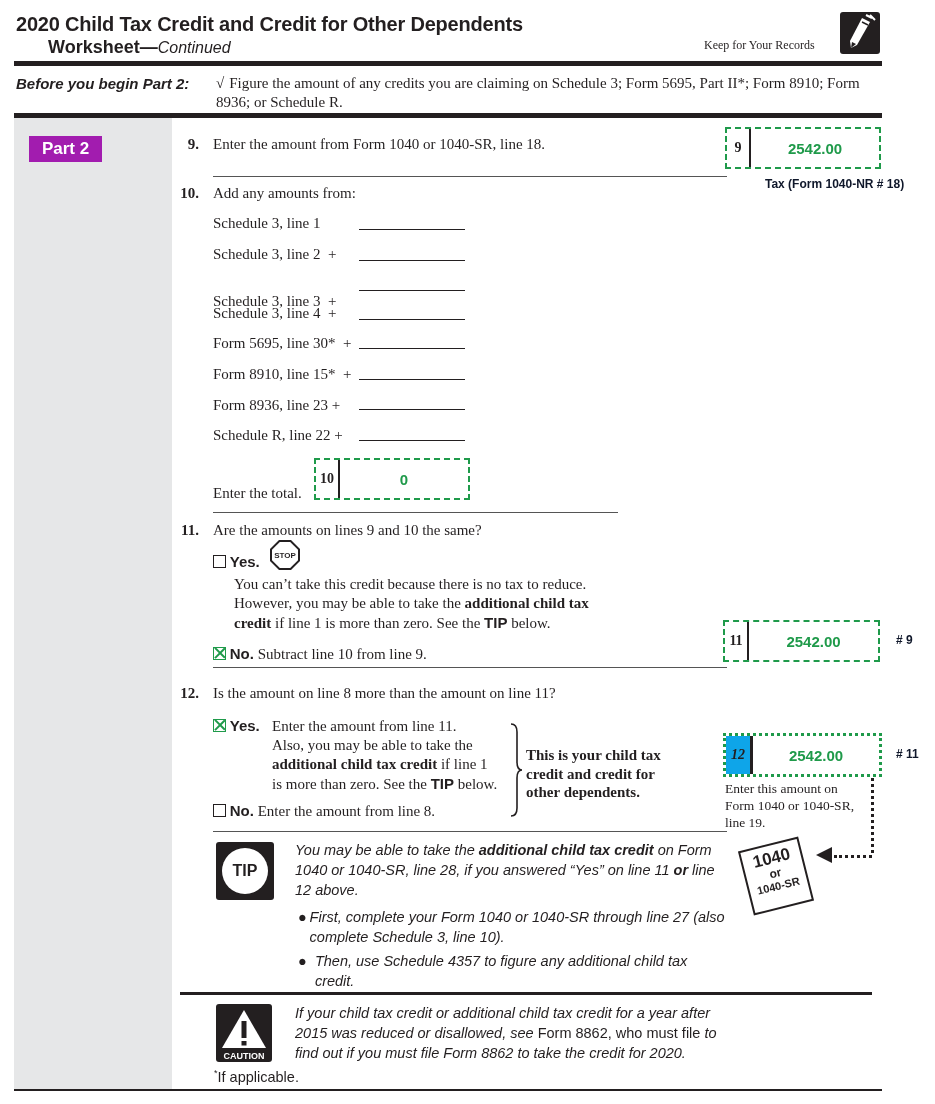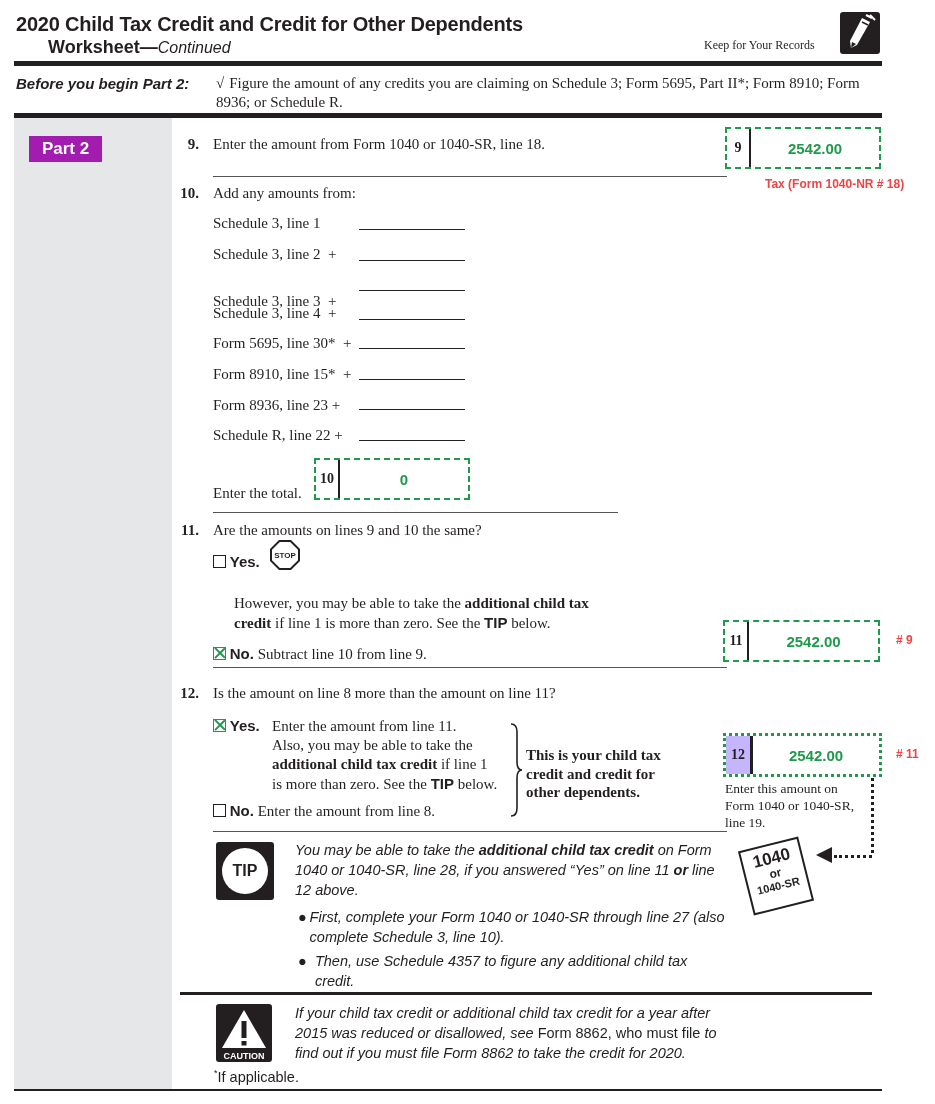--- a/index.html
+++ b/index.html
@@ -22,21 +22,21 @@
   .num { font-weight:bold; font-size:15px; text-align:right; width:24px; }
   .txt { font-size:15px; }
   .gline { height:1px; background:#555; }
   .sched-row { left:213px; font-size:15px; }
   .sched-blank { position:absolute; left:359px; width:106px; height:1px; background:#231f20; }
   .box { border:2px dashed #1f9a4a; background:#fff; display:flex; align-items:stretch; }
   .box .lbl { font-weight:bold; font-size:14px; border-right:2px solid #231f20; display:flex;
               align-items:center; justify-content:center; }
   .box .val { flex:1; color:#1f9a4a; font-family:"Liberation Sans", sans-serif; font-weight:bold;
               font-size:15px; display:flex; align-items:center; justify-content:center; }
-  .red { color:#ef4444; font-family:"Liberation Sans", sans-serif; font-weight:bold; font-size:12px; }
+  .red { color:#0f172a; font-family:"Liberation Sans", sans-serif; font-weight:bold; font-size:12px; }
   .cb { width:13px; height:13px; border:1.5px solid #231f20; display:inline-block; box-sizing:border-box;
         position:relative; vertical-align:-1px; }
   .cb.checked { border-color:#1f9a4a; }
   .cb.checked::before, .cb.checked::after { content:""; position:absolute; left:5px; top:-2px;
         width:1.6px; height:14px; background:#1f9a4a; }
   .cb.checked::before { transform:rotate(45deg); }
   .cb.checked::after { transform:rotate(-45deg); }
   .yn { font-family:"Liberation Sans", sans-serif; font-weight:bold; font-size:15px; }
   .stop-wrap { width:30px; height:30px; background:#231f20;
           clip-path:polygon(30% 0,70% 0,100% 30%,100% 70%,70% 100%,30% 100%,0 70%,0 30%);
@@ -123,21 +123,21 @@
 <div class="abs num" style="left:175px; top:522px;">11.</div>
 <div class="abs txt" style="left:213px; top:522px;">Are the amounts on lines 9 and 10 the same?</div>
 <div class="abs" style="left:213px; top:553px;">
   <span class="cb"></span>
   <span class="yn">Yes.</span>
 </div>
 <div class="abs stop-wrap" style="left:270px; top:540px;">
   <div class="stop-inner">STOP</div>
 </div>
 <div class="abs txt" style="left:234px; top:575px; width:400px; line-height:19px;">
-  <br>
+  <span>You can’t take this credit because there is no tax to reduce.</span><br>
   <span>However, you may be able to take the </span><b>additional child tax</b><br>
   <b>credit</b><span> if line 1 is more than zero. See the </span><b class="sans">TIP</b><span> below.</span>
 </div>
 <div class="abs" style="left:213px; top:645px;">
   <span class="cb checked"></span>
   <span class="yn">No.</span>
   <span class="txt">Subtract line 10 from line 9.</span>
 </div>
 <div class="abs box" style="left:723px; top:620px; width:153px; height:38px;">
   <div class="lbl" style="width:22px;">11</div>
@@ -162,21 +162,21 @@
   <span class="cb"></span>
   <span class="yn">No.</span>
   <span class="txt">Enter the amount from line 8.</span>
 </div>
 <svg class="abs" style="left:508px; top:722px;" width="16" height="96" viewBox="0 0 16 96">
   <path d="M3 2 Q9 2 9 10 L9 40 Q9 48 14 48 Q9 48 9 56 L9 86 Q9 94 3 94" fill="none" stroke="#231f20" stroke-width="1.6"></path>
 </svg>
 <div class="abs txt" style="left:526px; top:746px; width:160px; font-weight:bold; line-height:18.5px;">This is your child tax credit and credit for other dependents.</div>
 
 <div class="abs box" style="left:723px; top:733px; width:153px; height:38px; border-width:3px; border-style:dotted;">
-  <div class="lbl" style="width:24px; background:#c4b5fd; border-right-width:3px;">12</div>
+  <div class="lbl" style="width:24px; background:#0ea5e9; border-right-width:3px;font-style:italic;">12</div>
   <div class="val">2542.00</div>
 </div>
 <div class="abs red" style="left:896px; top:747px;"># 11</div>
 <div class="abs" style="left:725px; top:780px; width:145px; font-size:13.5px; line-height:17px;">Enter this amount on Form 1040 or 1040-SR, line 19.</div>
 <div class="abs dots-v" style="left:871px; top:778px; height:75px;"></div>
 <div class="abs dots-h" style="left:834px; top:855px; width:38px;"></div>
 <div class="abs" style="left:816px; top:847px; width:0; height:0; border-top:8px solid transparent; border-bottom:8px solid transparent; border-right:16px solid #231f20;"></div>
 <div class="abs form-doc">
   <div style="font-size:17px; line-height:18px; margin-top:4px;">1040</div>
   <div style="font-size:12px; line-height:12px;">or</div>

